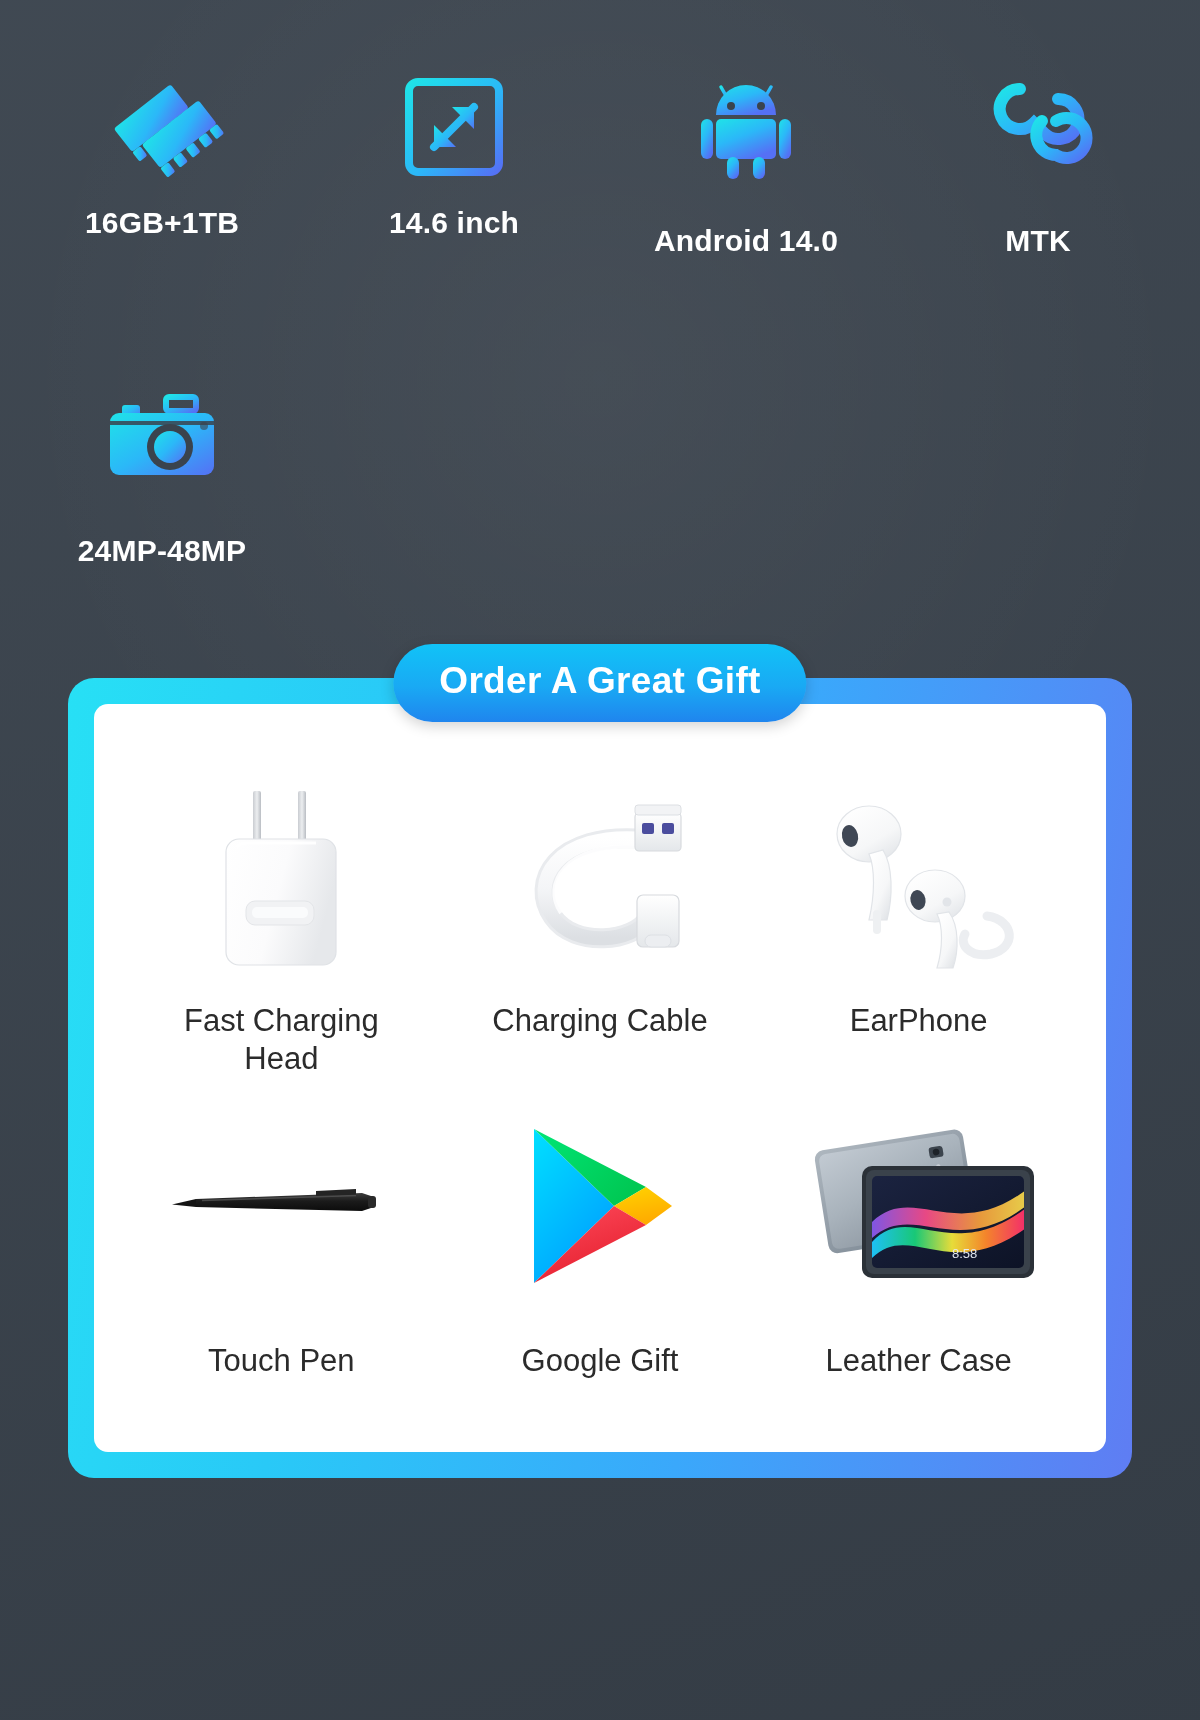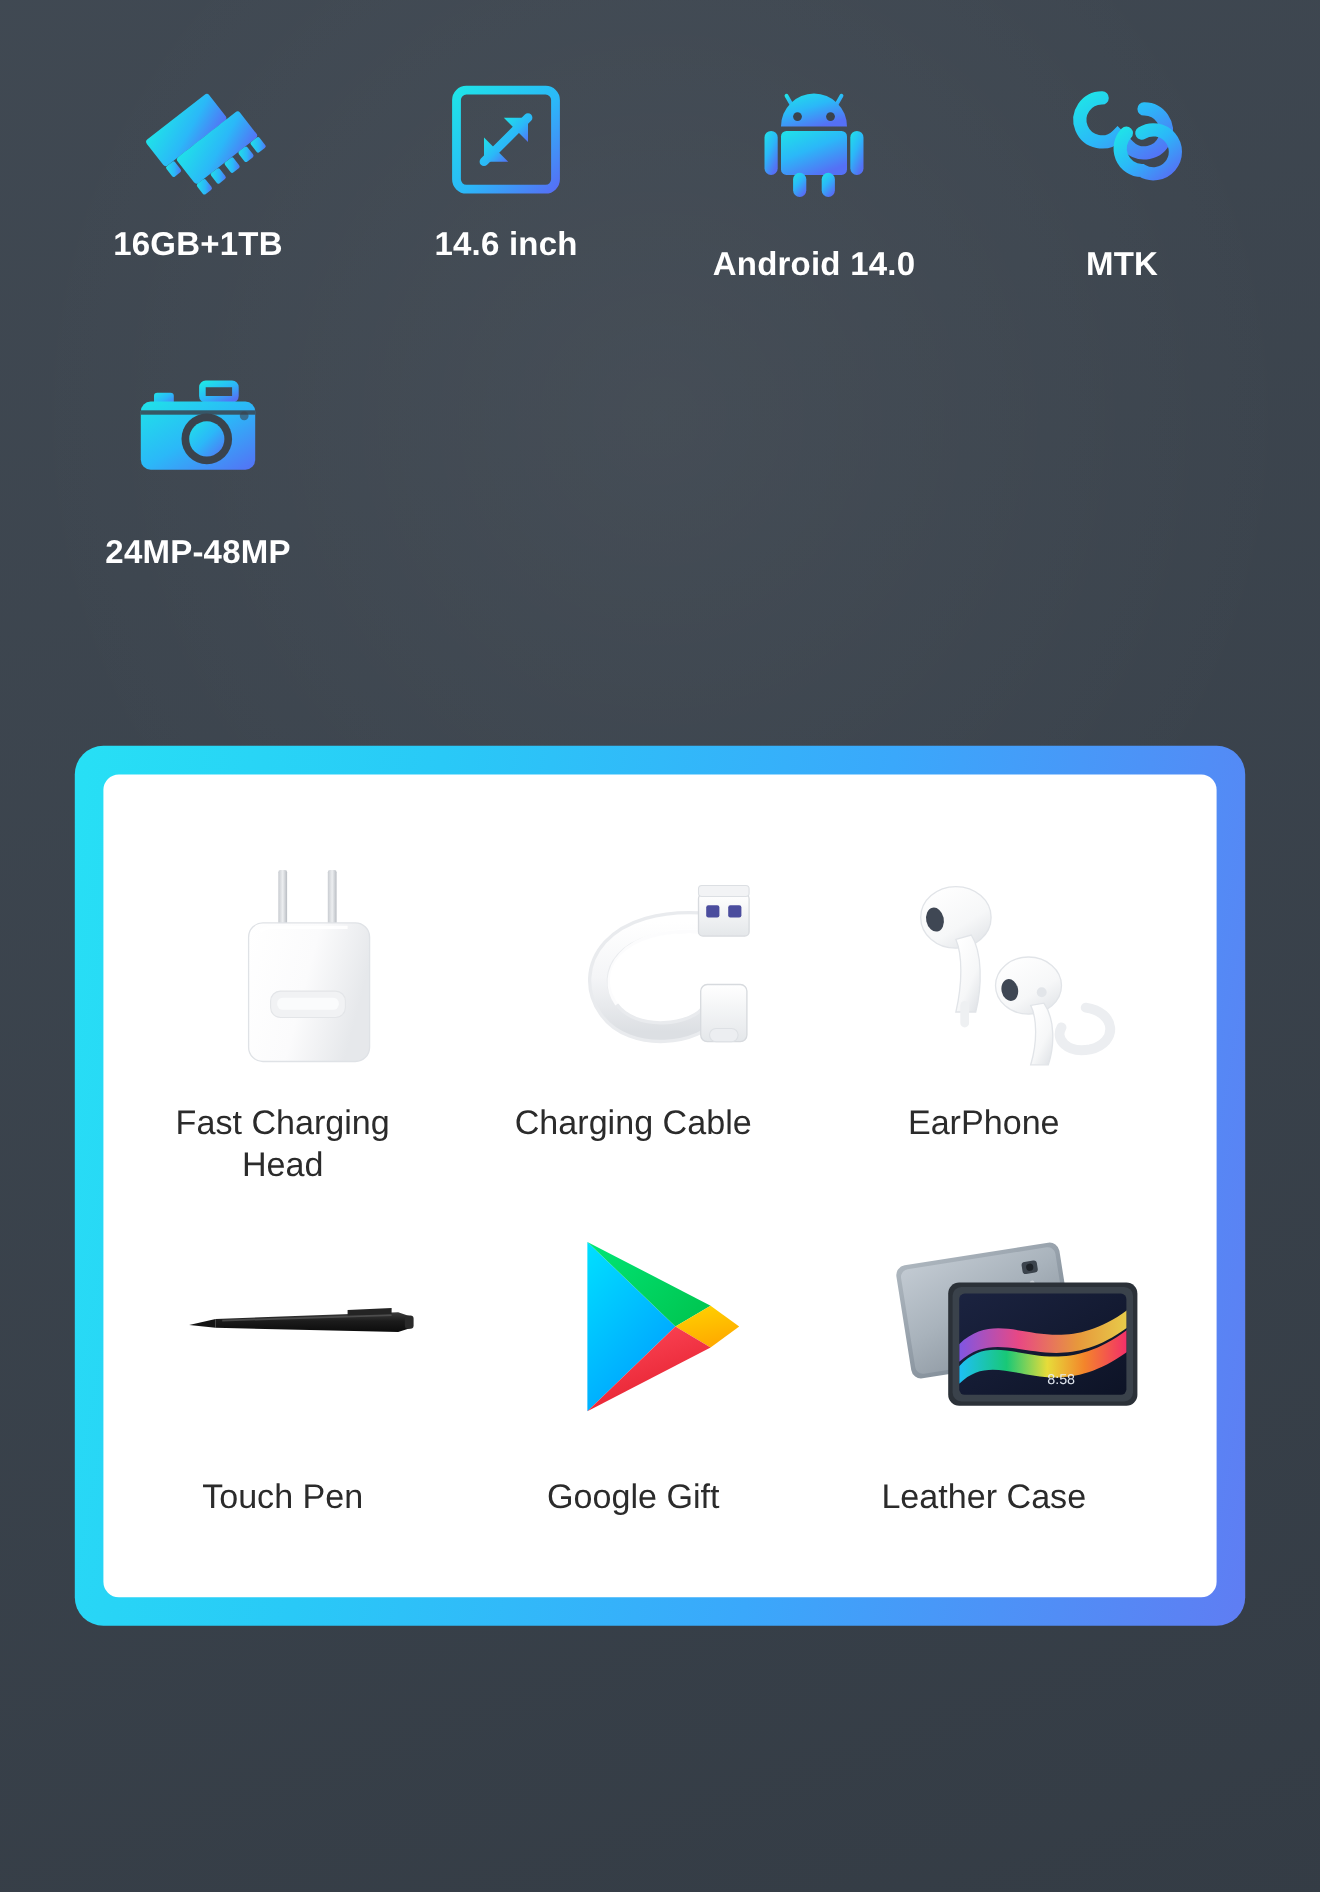--- a/index.html
+++ b/index.html
@@ -33,20 +33,21 @@
   .spec-grid {
     position: absolute;
     top: 68px;
     left: 40px;
     width: 1120px;
     display: grid;
     grid-template-columns: repeat(4, 1fr);
     grid-auto-rows: 262px;
     column-gap: 0;
     row-gap: 0;
+    gap: 48px;
   }
 
   .spec-item {
     display: flex;
     flex-direction: column;
     align-items: center;
     justify-content: flex-start;
   }
 
   .spec-icon {
@@ -122,20 +123,21 @@
     height: 748px;
     padding: 58px 28px 10px;
     display: grid;
     grid-template-columns: repeat(3, 1fr);
     grid-template-rows: repeat(2, 1fr);
   }
 
   .gift-item {
     display: flex;
     flex-direction: column;
+    align-items: center;
     justify-content: flex-start;
   }
 
   .gift-visual {
     height: 232px;
     width: 100%;
     display: flex;
     align-items: center;
     justify-content: center;
   }
@@ -284,20 +286,21 @@
       <div class="spec-label">24MP-48MP</div>
     </div>
   </section>
 
   <section class="gift-section">
 
     <div class="gift-card-outer">
       <div class="gift-card-inner"></div>
     </div>
 
+    <div class="gift-badge">Order A Great Gift</div>
 
     <div class="gift-grid">
 
       <div class="gift-item row1">
         <div class="gift-visual">
           <svg width="150" height="190" viewBox="0 0 150 190">
             <defs>
               <linearGradient id="chgBody" x1="0" y1="0" x2="1" y2="0.3">
                 <stop offset="0%" stop-color="#ffffff"></stop>
                 <stop offset="55%" stop-color="#fbfbfc"></stop>

